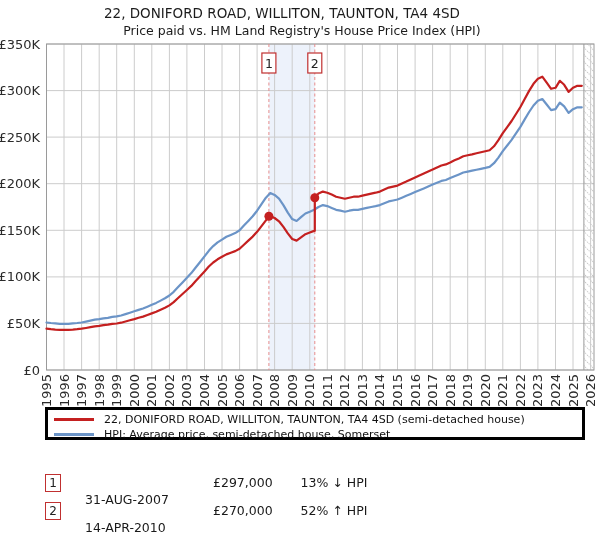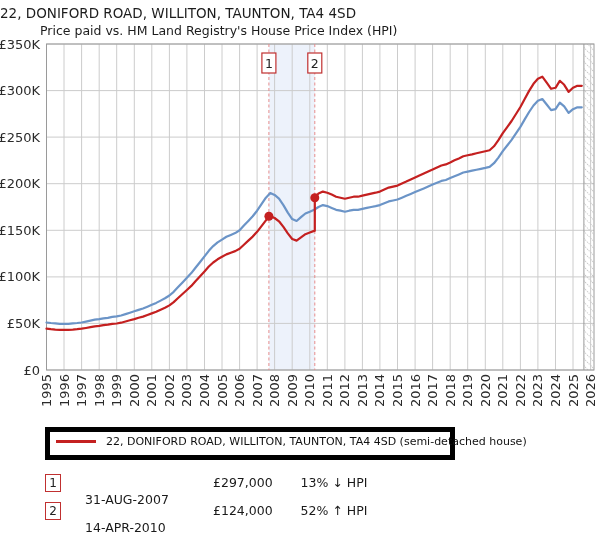--- a/index.html
+++ b/index.html
@@ -1,24 +1,24 @@
 <!DOCTYPE html>
 <html><head>
 <meta charset="utf-8">
 <style>
   html,body{margin:0;padding:0;background:#fff;}
   .page{position:relative;width:600px;height:560px;background:#fff;overflow:hidden;
         font-family:"DejaVu Sans",sans-serif;}
-  .hdr{position:absolute;top:5px;left:0;width:548px;text-align:left;color:#1c1c1c;}
+  .hdr{position:absolute;top:5px;left:0;width:548px;text-align:center;color:#1c1c1c;padding-left:8px;}
   .title{font-size:13.5px;line-height:17px;}
   .subtitle{font-size:12.5px;line-height:16px;margin-top:1px;margin-left:40px;}
   #chart{position:absolute;top:40px;left:0;}
   #chart text{font-family:"DejaVu Sans",sans-serif;}
-  .legend{position:absolute;left:45px;top:427px;width:410px;height:33px;
-          border:5px solid #000000;box-sizing:border-box;padding:2px 0 0 6px;}
+  .legend{position:absolute;left:45px;top:407px;width:540px;height:33px;
+          border:3px solid #000000;box-sizing:border-box;padding:2px 0 0 6px;}
   .lrow{display:flex;align-items:center;height:15px;}
   .swatch{display:inline-block;width:40px;height:3px;margin-right:10px;flex:0 0 40px;}
   .llabel{font-size:11px;color:#111;white-space:nowrap;}
   .ann{position:absolute;left:45px;width:340px;height:18px;font-size:12.5px;color:#1a1a1a;}
   .abox{position:absolute;left:0;top:0;width:14px;height:16px;border:1px solid #c03030;
         text-align:center;line-height:16px;font-size:12px;color:#222;}
   .adate{position:absolute;left:40px;top:18px;}
   .aprice{position:absolute;left:168px;top:1px;}
   .adelta{position:absolute;left:250px;top:1px;width:78px;text-align:center;}
   .footer{position:absolute;left:42px;top:528px;font-size:10.8px;line-height:11.5px;color:#555;}
@@ -132,30 +132,34 @@
       <text x="268.9" y="28" text-anchor="middle" font-size="12.5" fill="#222">1</text>
       <rect x="307.8" y="13" width="14" height="20" fill="#ffffff" stroke="#c03030" stroke-width="1.2"></rect>
       <text x="314.8" y="28" text-anchor="middle" font-size="12.5" fill="#222">2</text>
     </svg>
 
   <div class="legend">
     <div class="lrow">
       <span class="swatch" style="background: rgb(196, 32, 32);"></span>
       <span class="llabel">22, DONIFORD ROAD, WILLITON, TAUNTON, TA4 4SD (semi-detached house)</span>
     </div>
+    <div class="lrow">
+      <span class="swatch" style="background: rgb(107, 148, 199);"></span>
+      <span class="llabel">HPI: Average price, semi-detached house, Somerset</span>
+    </div>
   </div>
 
   <div class="ann" style="top:474px">
     <span class="abox">1</span>
     <span class="adate">31-AUG-2007</span>
     <span class="aprice">£297,000</span>
     <span class="adelta">13% ↓ HPI</span>
   </div>
   <div class="ann" style="top:502px">
     <span class="abox">2</span>
     <span class="adate">14-APR-2010</span>
-    <span class="aprice">£124,000</span>
+    <span class="aprice">£270,000</span>
     <span class="adelta">52% ↑ HPI</span>
   </div>
 
   <div class="footer">
   </div>
 </div>
 
 </body></html>

